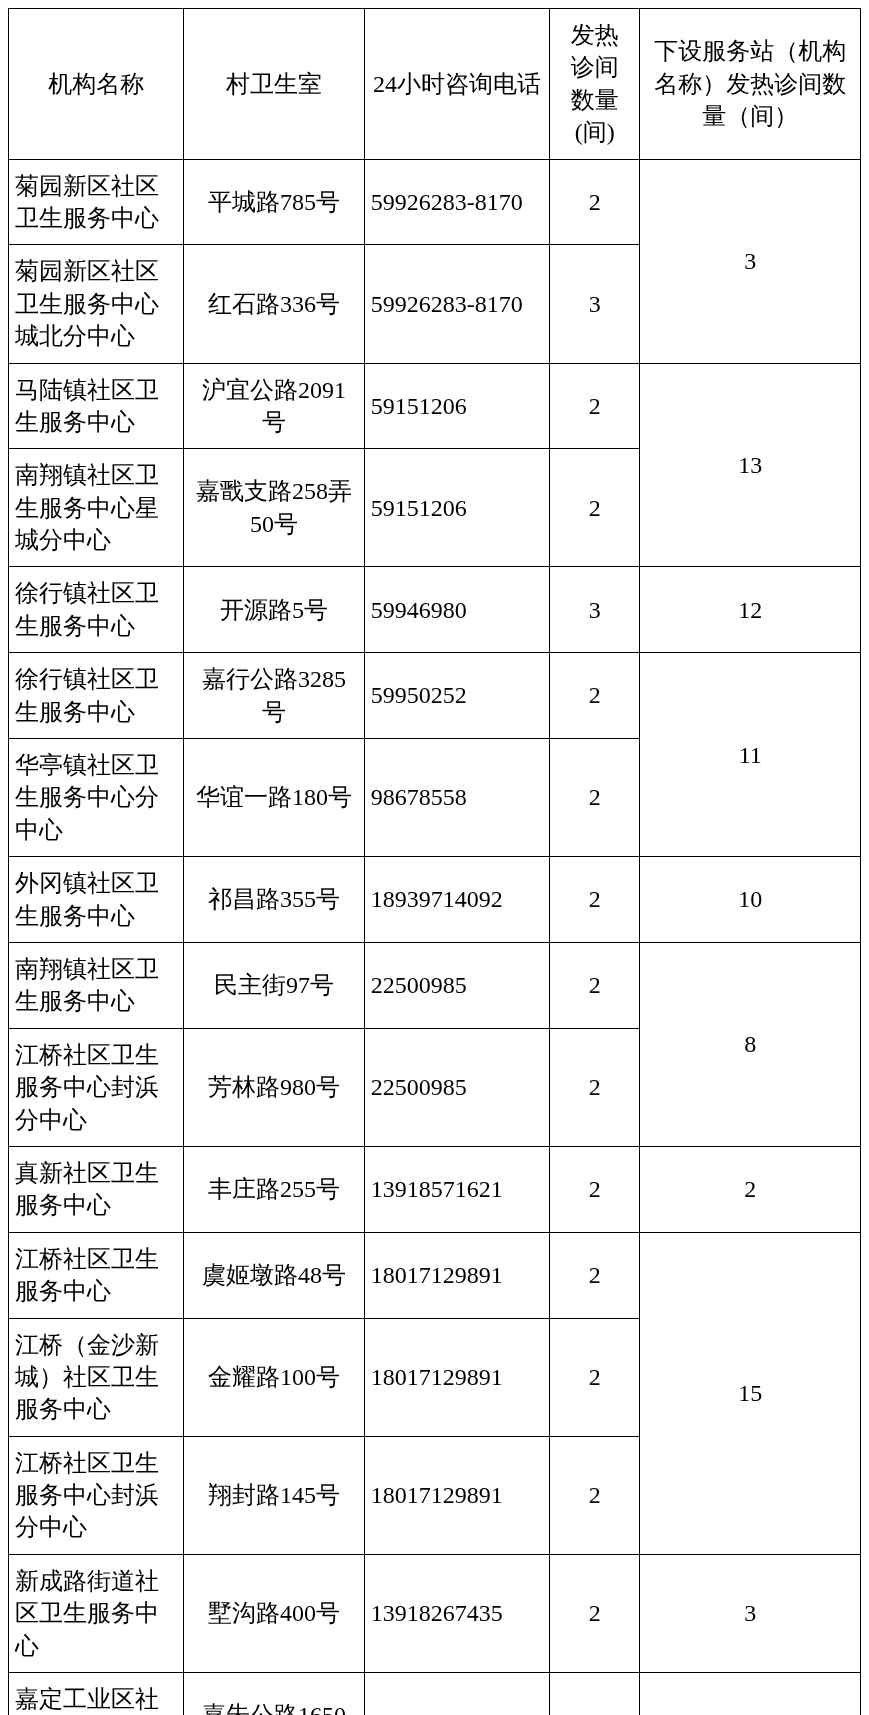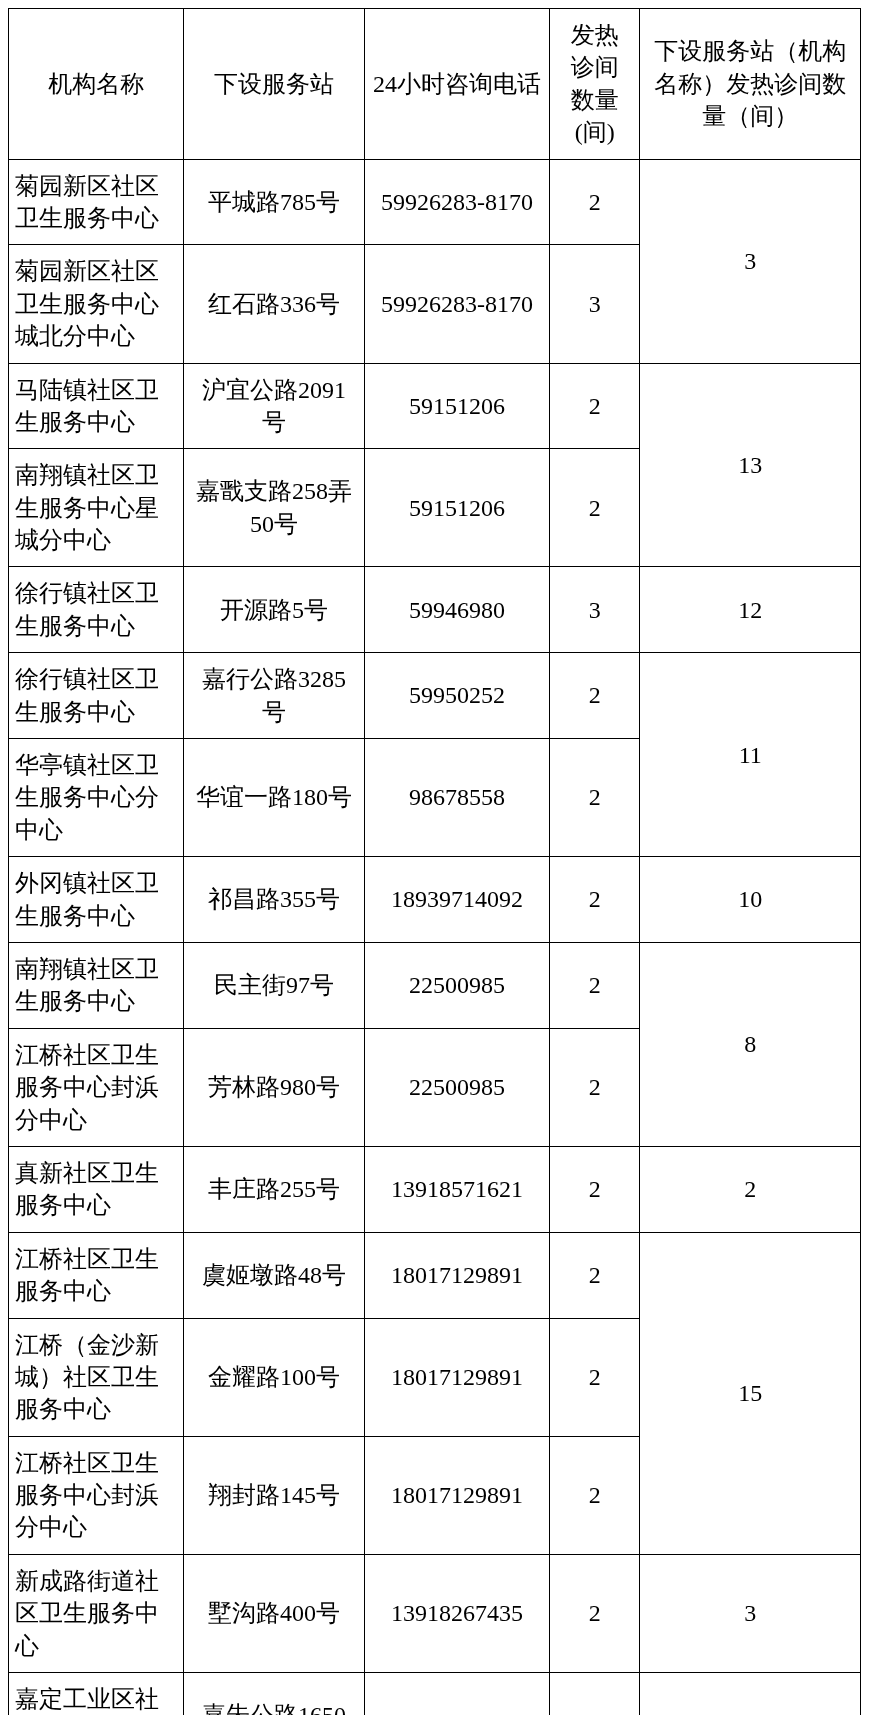--- a/index.html
+++ b/index.html
@@ -22,21 +22,21 @@
     vertical-align: middle;
     line-height: 1.35;
     word-break: break-all;
   }
   th {
     font-weight: normal;
     text-align: center;
   }
   td.c-name { text-align: left; margin-top: 41px; }
   td.c-addr { text-align: center; }
-  td.c-phone { text-align: center; }
+  td.c-phone { text-align: left; }
   td.c-rooms { text-align: center; }
   td.c-sub { text-align: center; }
   col.col-name  { width: 175px; }
   col.col-addr  { width: 180px; }
   col.col-phone { width: 185px; }
   col.col-rooms { width: 90px; }
   col.col-sub   { width: 220px; }
 </style>
 </head>
 <body>
@@ -45,21 +45,21 @@
   <colgroup>
     <col class="col-name">
       <col class="col-addr">
       <col class="col-phone">
       <col class="col-rooms">
       <col class="col-sub">
   </colgroup>
   <thead>
     <tr>
       <th>机构名称</th>
-      <th>下设服务站</th>
+      <th>村卫生室</th>
       <th>24小时咨询电话</th>
       <th>发热
 诊间
 数量
 (间)</th>
       <th>下设服务站（机构名称）发热诊间数量（间）</th>
     </tr>
   </thead>
   <tbody>
       <tr>

